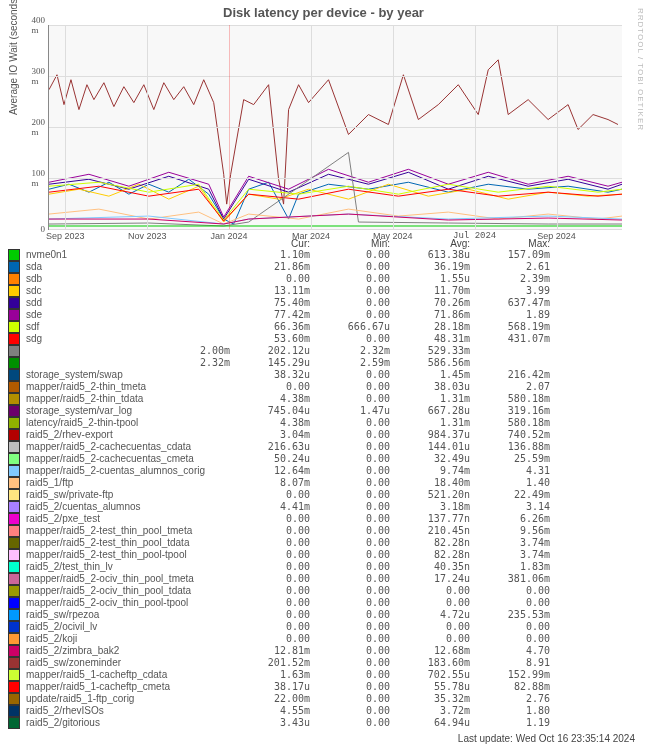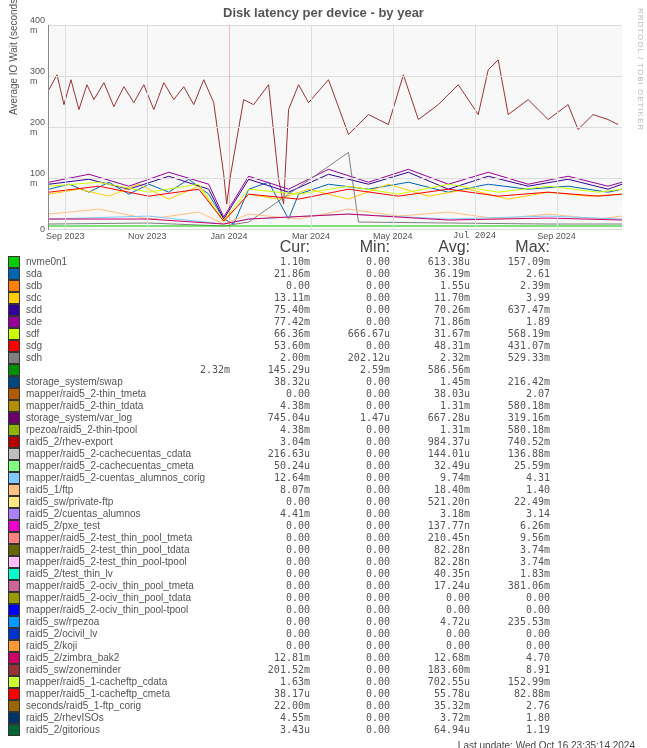--- a/index.html
+++ b/index.html
@@ -36,29 +36,29 @@
   .ylab {
     position: absolute;
     left: 8px;
     top: 115px;
     transform: rotate(-90deg);
     transform-origin: left top;
     font-size: 10px;
     color: #555;
     white-space: nowrap;
   }
-  .ytick { position: absolute; right: 100%; padding-right: 4px; font-size: 9px; transform: translateY(-50%); color:#555; }
+  .ytick { position: absolute; right: 100%; padding-right: 4px; font-size: 9px; transform: translateY(-50%); color:#555;font-family:Liberation Serif, serif; }
   .grid-h { position: absolute; left:0; right:0; border-top: 1px solid #ddd; }
   .xtick { position: absolute; top: 100%; padding-top: 2px; font-size: 9px; transform: translateX(-50%); color:#555; white-space:nowrap;}
   .grid-v { position:absolute; top:0; bottom:0; border-left:1px solid #e00; opacity:0.25;}
   .grid-vg { position:absolute; top:0; bottom:0; border-left:1px solid #ddd;}
   svg.lines { position:absolute; inset:0; width:100%; height:100%; }
 
   .legend { margin: 8px 8px 2px 8px; }
-  .legend-header { display:grid; grid-template-columns: 16px 210px 80px 80px 80px 80px; font-size:16px; color:#444;}
+  .legend-header { display:grid; grid-template-columns: 16px 210px 80px 80px 80px 80px; font-size:10px; color:#444;}
   .legend-header span { text-align:right; padding-right:4px;}
   .legend-row { display:grid; grid-template-columns: 16px 210px 80px 80px 80px 80px; font-size:10px; line-height:12px;}
   .legend-sw { width:10px; height:10px; border:1px solid #333; margin-top:0px;}
   .legend-row span { text-align:right; padding-right:4px; font-family: monospace, sans-serif; font-size:10px;}
   .legend-row .name { text-align:left; font-family: sans-serif; padding-left:2px;}
   .footer { text-align:right; font-size:10px; padding: 2px 12px 4px 0; color:#444;}
 </style>
 </head>
 <body>
 
@@ -166,34 +166,33 @@
           <span>77.42m</span>
           <span>0.00</span>
           <span>71.86m</span>
           <span>1.89</span>
         </div>
         <div class="legend-row">
           <div class="legend-sw" style="background: rgb(204, 255, 0);"></div>
           <span class="name">sdf</span>
           <span>66.36m</span>
           <span>666.67u</span>
-          <span>31.67m</span>
+          <span>28.18m</span>
           <span>568.19m</span>
         </div>
         <div class="legend-row">
           <div class="legend-sw" style="background: rgb(255, 0, 0);"></div>
           <span class="name">sdg</span>
           <span>53.60m</span>
           <span>0.00</span>
           <span>48.31m</span>
           <span>431.07m</span>
         </div>
         <div class="legend-row">
           <div class="legend-sw" style="background: rgb(128, 128, 128);"></div>
-          <span class="name">sdh</span>
           <span>2.00m</span>
           <span>202.12u</span>
           <span>2.32m</span>
           <span>529.33m</span>
         </div>
         <div class="legend-row">
           <div class="legend-sw" style="background: rgb(0, 143, 0);"></div>
           <span>2.32m</span>
           <span>145.29u</span>
           <span>2.59m</span>
@@ -226,21 +225,21 @@
         <div class="legend-row">
           <div class="legend-sw" style="background: rgb(107, 0, 107);"></div>
           <span class="name">storage_system/var_log</span>
           <span>745.04u</span>
           <span>1.47u</span>
           <span>667.28u</span>
           <span>319.16m</span>
         </div>
         <div class="legend-row">
           <div class="legend-sw" style="background: rgb(143, 179, 0);"></div>
-          <span class="name">rpezoa/raid5_2-thin-tpool</span>
+          <span class="name">latency/raid5_2-thin-tpool</span>
           <span>4.38m</span>
           <span>0.00</span>
           <span>1.31m</span>
           <span>580.18m</span>
         </div>
         <div class="legend-row">
           <div class="legend-sw" style="background: rgb(179, 0, 0);"></div>
           <span class="name">raid5_2/rhev-export</span>
           <span>3.04m</span>
           <span>0.00</span>
@@ -410,21 +409,21 @@
         <div class="legend-row">
           <div class="legend-sw" style="background: rgb(255, 0, 0);"></div>
           <span class="name">mapper/raid5_1-cacheftp_cmeta</span>
           <span>38.17u</span>
           <span>0.00</span>
           <span>55.78u</span>
           <span>82.88m</span>
         </div>
         <div class="legend-row">
           <div class="legend-sw" style="background: rgb(153, 102, 0);"></div>
-          <span class="name">seconds/raid5_1-ftp_corig</span>
+          <span class="name">update/raid5_1-ftp_corig</span>
           <span>22.00m</span>
           <span>0.00</span>
           <span>35.32m</span>
           <span>2.76</span>
         </div>
         <div class="legend-row">
           <div class="legend-sw" style="background: rgb(0, 51, 102);"></div>
           <span class="name">raid5_2/rhevISOs</span>
           <span>4.55m</span>
           <span>0.00</span>

